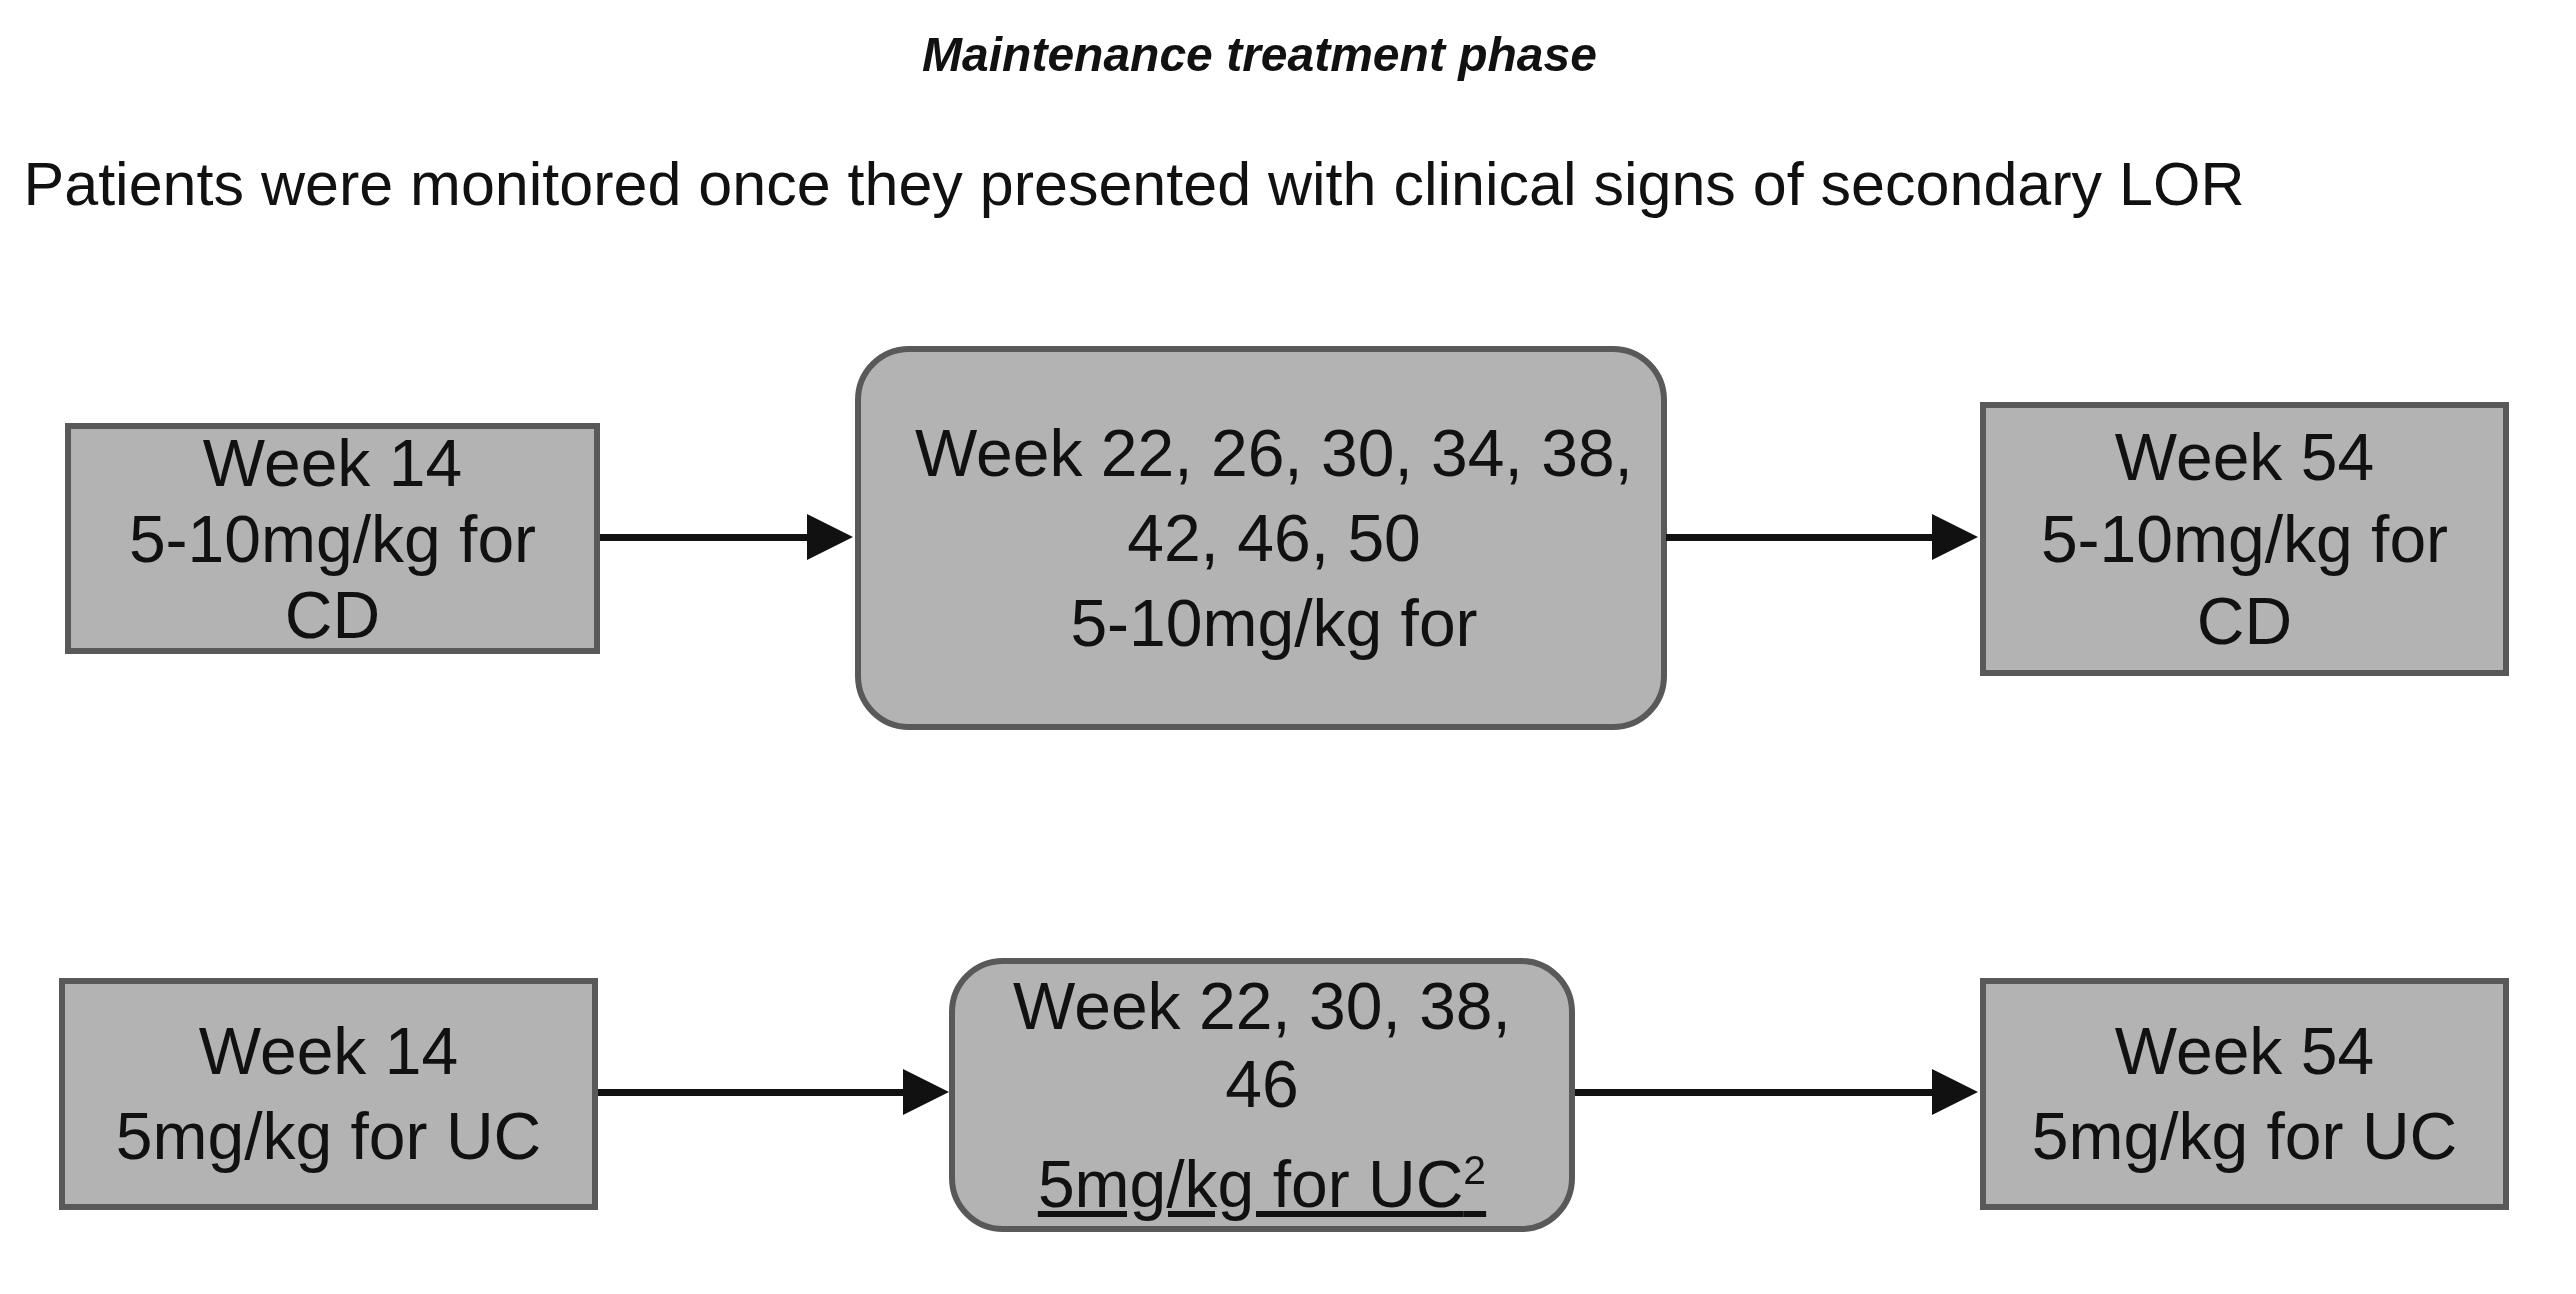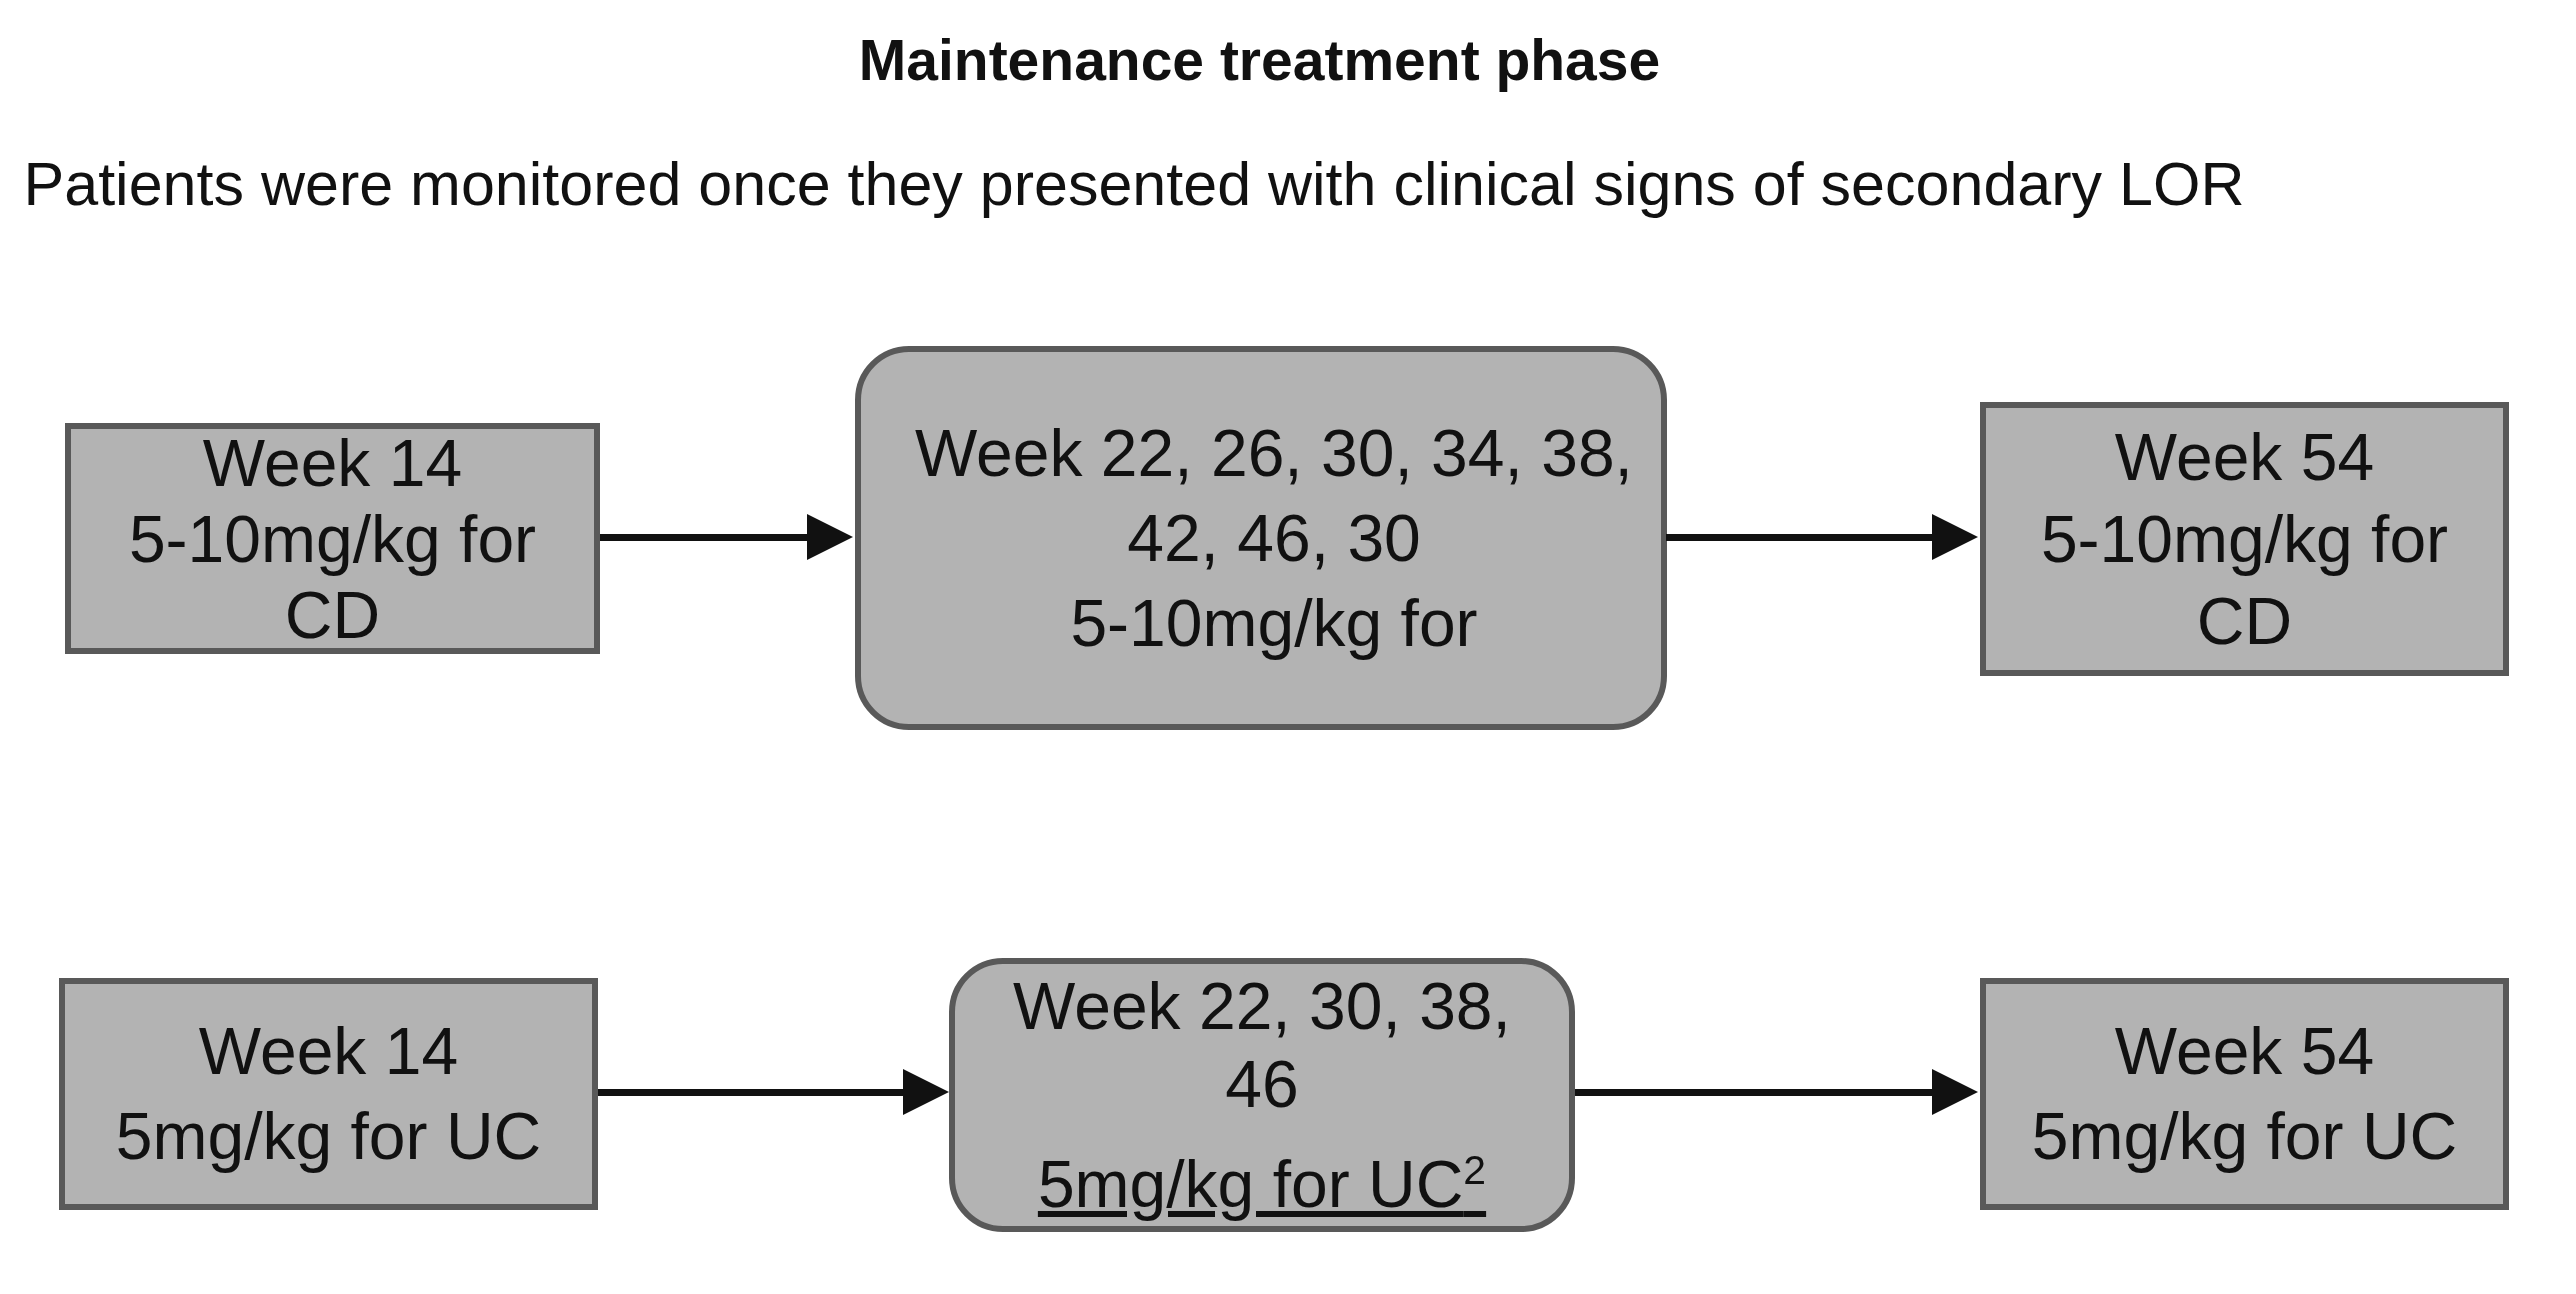--- a/index.html
+++ b/index.html
@@ -15,21 +15,21 @@
     background: var(--background);
     font-family: "Liberation Sans", sans-serif;
     color: var(--text);
     overflow: hidden;
   }
   .canvas { position: relative; width: 2576px; height: 1295px; }
 
   .title {
     position: absolute; left: 0; top: 28; top: 27.4px; width: 2519px;
     text-align: center;
-    font-size: 57px; font-weight: bold; letter-spacing: 0px;
+    font-size: 48px; font-weight: bold; letter-spacing: 0px; font-style: italic;
   }
   .subtitle {
     position: absolute; left: 0; top: 149px; width: 2268px;
     text-align: center;
     font-size: 61px; font-weight: normal;
   }
 
   .node {
     position: absolute;
     background: var(--box-fill);
@@ -86,21 +86,21 @@
     <div class="line">CD</div>
   </div>
 
   <div class="arrow a-cd-1">
     <div class="shaft"></div>
     <div class="head"></div>
   </div>
 
   <div class="node rounded n-cd-maint">
     <div class="line">Week 22, 26, 30, 34, 38,</div>
-    <div class="line">42, 46, 30</div>
+    <div class="line">42, 46, 50</div>
     <div class="line">5-10mg/kg for</div>
   </div>
 
   <div class="arrow a-cd-2">
     <div class="shaft"></div>
     <div class="head"></div>
   </div>
 
   <div class="node n-cd-end">
     <div class="line">Week 54</div>

